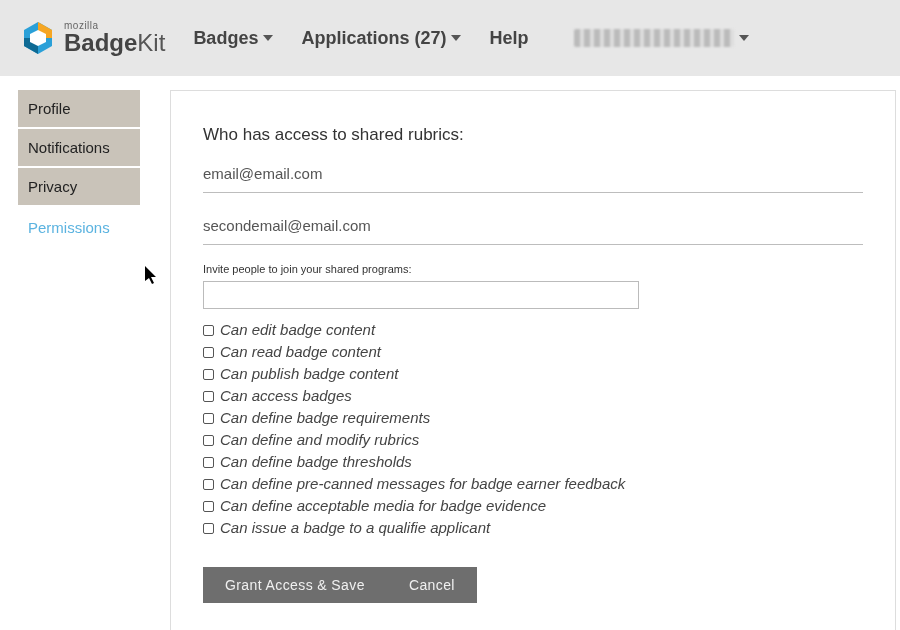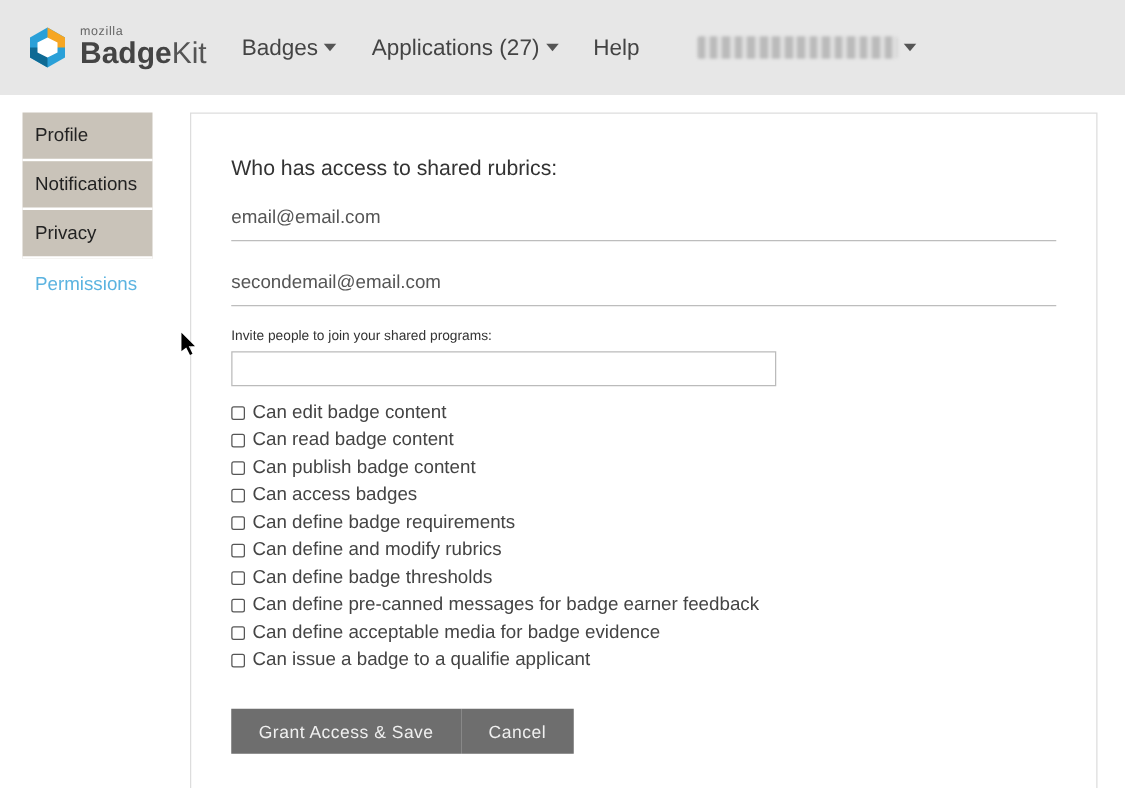--- a/index.html
+++ b/index.html
@@ -38,20 +38,21 @@
     color: #555;
     font-weight: 400;
   }
   .logo-bk b { font-weight: 600; color:#444;}
   .nav {
     display: flex;
     gap: 28px;
     align-items: center;
     font-size: 18px;
     color: #444;
+    font-weight: bold;
   }
   .nav-item {
     display: flex;
     align-items: center;
     gap: 5px;
     cursor: pointer;
   }
   .caret-down {
     width: 0; height: 0;
     border-left: 5px solid transparent;
@@ -66,21 +67,21 @@
     border-radius:2px;
   }
   
   .layout {
     display: flex;
     padding: 14px 0 0 18px;
     gap: 30px;
     align-items: flex-start;
   }
   .sidebar {
-    width: 104px;
+    width: 122px;
     display: flex;
     flex-direction: column;
   }
   .sidebar-item {
     background: #c9c3b9;
     color: #222;
     padding: 10px 10px;
     font-size: 15px;
     border-bottom: 2px solid #fff;
     cursor: pointer;
@@ -116,20 +117,21 @@
   }
   .invite-input {
     width: 436px;
     height: 28px;
     border: 1px solid #bbb;
     padding: 2px 6px;
     font-size: 14px;
   }
   .perm-list {
     margin-top: 10px;
+    font-style: italic;
   }
   .perm-row {
     display: flex;
     align-items: center;
     gap: 6px;
     color: #444;
     font-size: 15px;
     line-height: 22px;
   }
   .cb {

